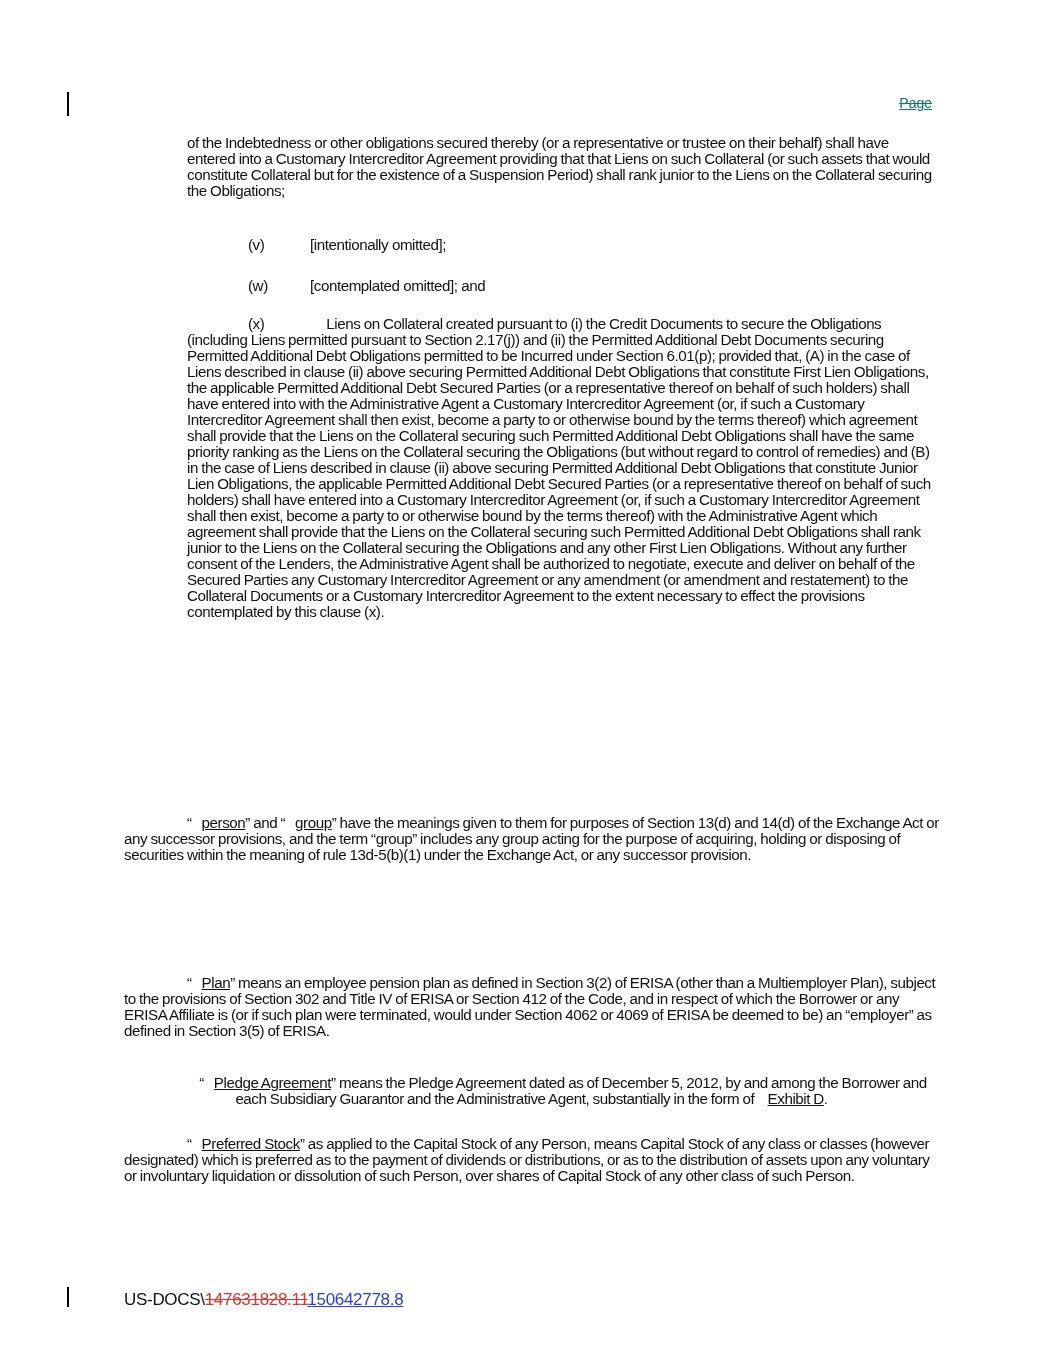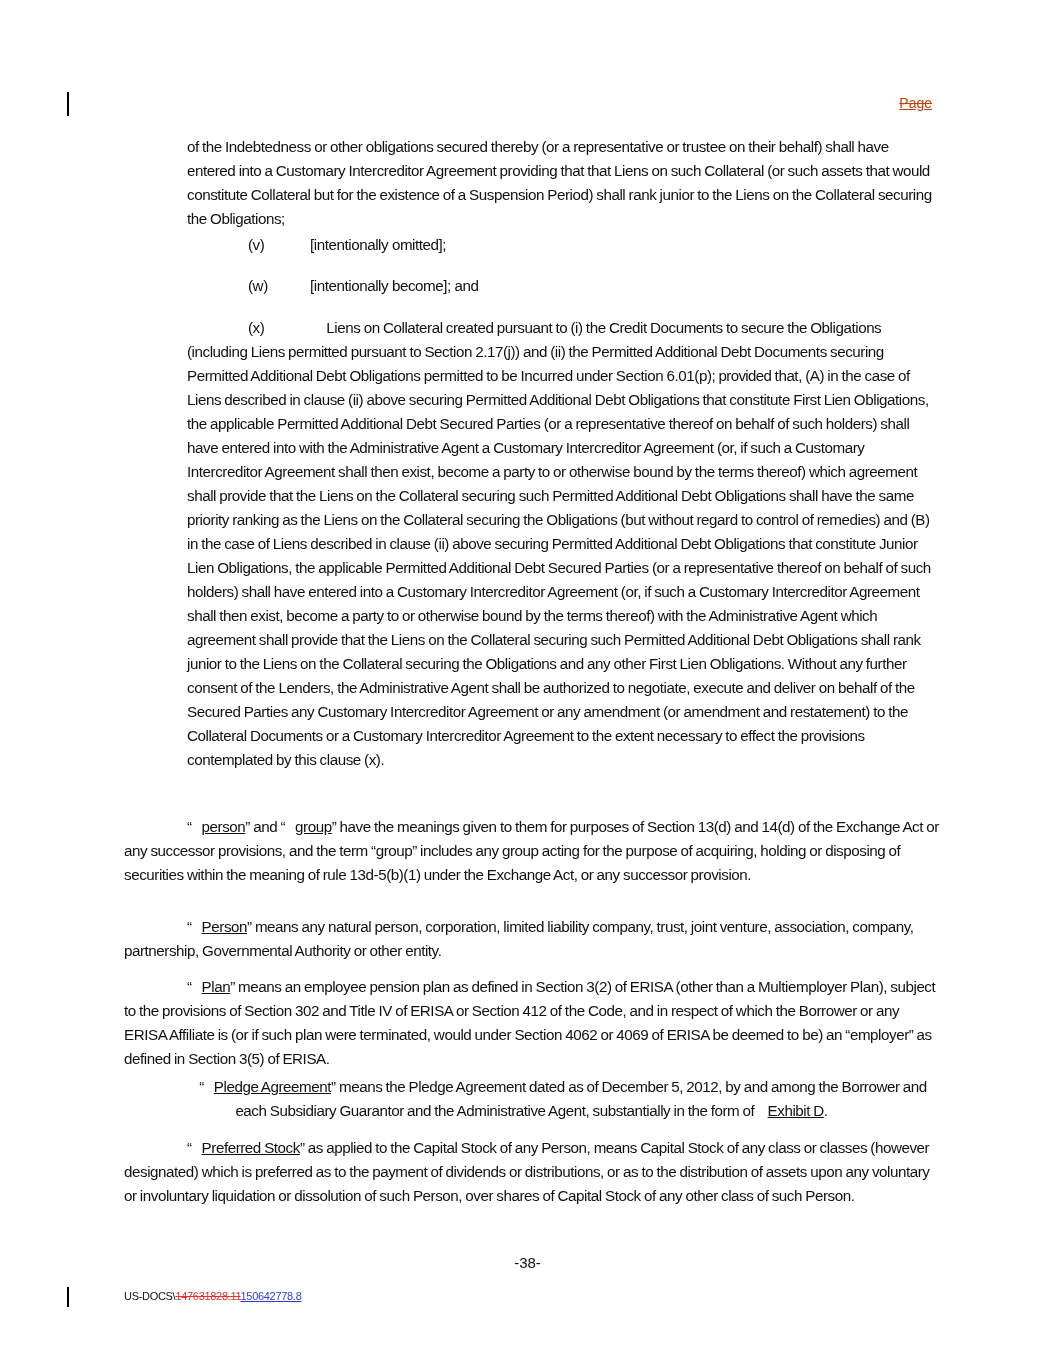--- a/index.html
+++ b/index.html
@@ -1,63 +1,61 @@
 <!DOCTYPE html>
 <html><head>
 <meta charset="utf-8">
 <style>
   html, body { margin:0; padding:0; background:#ffffff; }
   body { width:1055px; height:1365px; position:relative; overflow:hidden;
          font-family:"Liberation Sans", sans-serif; color:#111; }
   .page { position:absolute; left:0; top:0; width:1055px; height:1365px; }
   .bar { position:absolute; left:67px; width:2px; background:#000; }
-  .page-hdr { position:absolute; right:123px; top:95px; font-size:14px; color:#c2410c;
+  .page-hdr { position:absolute; right:123px; top:95px; font-size:14px; color:#0f766e;
               text-decoration:line-through underline; }
-  .para { position:absolute; font-size:15.2px; line-height:24px; letter-spacing:-0.45px;
+  .para { position:absolute; font-size:15.2px; line-height:16px; letter-spacing:-0.45px;
           word-spacing:-0.5px; }
   .ind { left:187px; width:752px; }
   .full { left:124px; width:815px; }
   .item { position:absolute; left:248px; font-size:15.2px; line-height:20px; letter-spacing:-0.45px; }
   .item .lbl { display:inline-block; width:62px; }
   .u { text-decoration:underline;padding-left:10px; }
   .prov { font-family:Liberation Sans, sans-serif; font-size:15px; letter-spacing:-0.6px; }
   .pnum { position:absolute; left:0; width:1055px; top:1254px; text-align:center; font-size:15px; }
-  .footer { position:absolute; left:124px; top:1290px; font-size:11px; letter-spacing:-0.3px; }
+  .footer { position:absolute; left:124px; top:1290px; font-size:17px; letter-spacing:-0.3px; }
   .del { color:#e0322e; text-decoration:line-through; }
   .ins { color:#2b3fd6; text-decoration:underline; }
   .tab { display:inline-block; width:62px; }
 </style>
 </head>
 <body>
 
 <div class="page">
 
   <div class="bar" style="top:92px;height:24px;"></div>
   <div class="page-hdr">Page</div>
 
   <div class="para ind" style="top:135px;">of the Indebtedness or other obligations secured thereby (or a representative or trustee on their behalf) shall have entered into a Customary Intercreditor Agreement providing that that Liens on such Collateral (or such assets that would constitute Collateral but for the existence of a Suspension Period) shall rank junior to the Liens on the Collateral securing the Obligations;</div>
 
   <div class="item" style="top:235px;">
     <span class="lbl">(v)</span><span>[intentionally omitted];</span>
   </div>
   <div class="item" style="top:276px;">
-    <span class="lbl">(w)</span><span>[intentionally become]; and</span>
+    <span class="lbl">(w)</span><span>[contemplated omitted]; and</span>
   </div>
 
   <div class="para ind" style="top:316px;text-indent:61px;"><span>(x)</span><span class="tab"></span><span>Liens on Collateral created pursuant to (i) the Credit Documents to secure the Obligations (including Liens permitted pursuant to Section 2.17(j)) and (ii) the Permitted Additional Debt Documents securing Permitted Additional Debt Obligations permitted to be Incurred under Section 6.01(p);</span> <span class="prov">provided</span> <span>that, (A) in the case of Liens described in clause (ii) above securing Permitted Additional Debt Obligations that constitute First Lien Obligations, the applicable Permitted Additional Debt Secured Parties (or a representative thereof on behalf of such holders) shall have entered into with the Administrative Agent a Customary Intercreditor Agreement (or, if such a Customary Intercreditor Agreement shall then exist, become a party to or otherwise bound by the terms thereof) which agreement shall provide that the Liens on the Collateral securing such Permitted Additional Debt Obligations shall have the same priority ranking as the Liens on the Collateral securing the Obligations (but without regard to control of remedies) and (B) in the case of Liens described in clause (ii) above securing Permitted Additional Debt Obligations that constitute Junior Lien Obligations, the applicable Permitted Additional Debt Secured Parties (or a representative thereof on behalf of such holders) shall have entered into a Customary Intercreditor Agreement (or, if such a Customary Intercreditor Agreement shall then exist, become a party to or otherwise bound by the terms thereof) with the Administrative Agent which agreement shall provide that the Liens on the Collateral securing such Permitted Additional Debt Obligations shall rank junior to the Liens on the Collateral securing the Obligations and any other First Lien Obligations.  Without any further consent of the Lenders, the Administrative Agent shall be authorized to negotiate, execute and deliver on behalf of the Secured Parties any Customary Intercreditor Agreement or any amendment (or amendment and restatement) to the Collateral Documents or a Customary Intercreditor Agreement to the extent necessary to effect the provisions contemplated by this clause (x).</span></div>
 
 
   <div class="para full" style="top:815px;text-indent:63px;"><span>“</span><span class="u">person</span><span>” and “</span><span class="u">group</span><span>” have the meanings given to them for purposes of Section 13(d) and 14(d) of the Exchange Act or any successor provisions, and the term “group” includes any group acting for the purpose of acquiring, holding or disposing of securities within the meaning of rule 13d-5(b)(1) under the Exchange Act, or any successor provision.</span></div>
 
-  <div class="para full" style="top:915px;text-indent:63px;"><span>“</span><span class="u">Person</span><span>” means any natural person, corporation, limited liability company, trust, joint venture, association, company, partnership, Governmental Authority or other entity.</span></div>
 
   <div class="para full" style="top:975px;text-indent:63px;"><span>“</span><span class="u">Plan</span><span>” means an employee pension plan as defined in Section 3(2) of ERISA (other than a Multiemployer Plan), subject to the provisions of Section 302 and Title IV of ERISA or Section 412 of the Code, and in respect of which the Borrower or any ERISA Affiliate is (or if such plan were terminated, would under Section 4062 or 4069 of ERISA be deemed to be) an “employer” as defined in Section 3(5) of ERISA.</span></div>
 
   <div class="para full" style="top:1075px;text-indent:63px;text-align:center;"><span>“</span><span class="u">Pledge Agreement</span><span>” means the Pledge Agreement dated as of December 5, 2012, by and among the Borrower and each Subsidiary Guarantor and the Administrative Agent, substantially in the form of </span><span class="u">Exhibit D</span><span>.</span></div>
 
   <div class="para full" style="top:1136px;text-indent:63px;"><span>“</span><span class="u">Preferred Stock</span><span>” as applied to the Capital Stock of any Person, means Capital Stock of any class or classes (however designated) which is preferred as to the payment of dividends or distributions, or as to the distribution of assets upon any voluntary or involuntary liquidation or dissolution of such Person, over shares of Capital Stock of any other class of such Person.</span></div>
 
-  <div class="pnum">-38-</div>
 
   <div class="bar" style="top:1287px;height:20px;"></div>
   <div class="footer"><span>US-DOCS\</span><span class="del">147631828.11</span><span class="ins">150642778.8</span></div>
 
 </div>
 
 </body></html>

